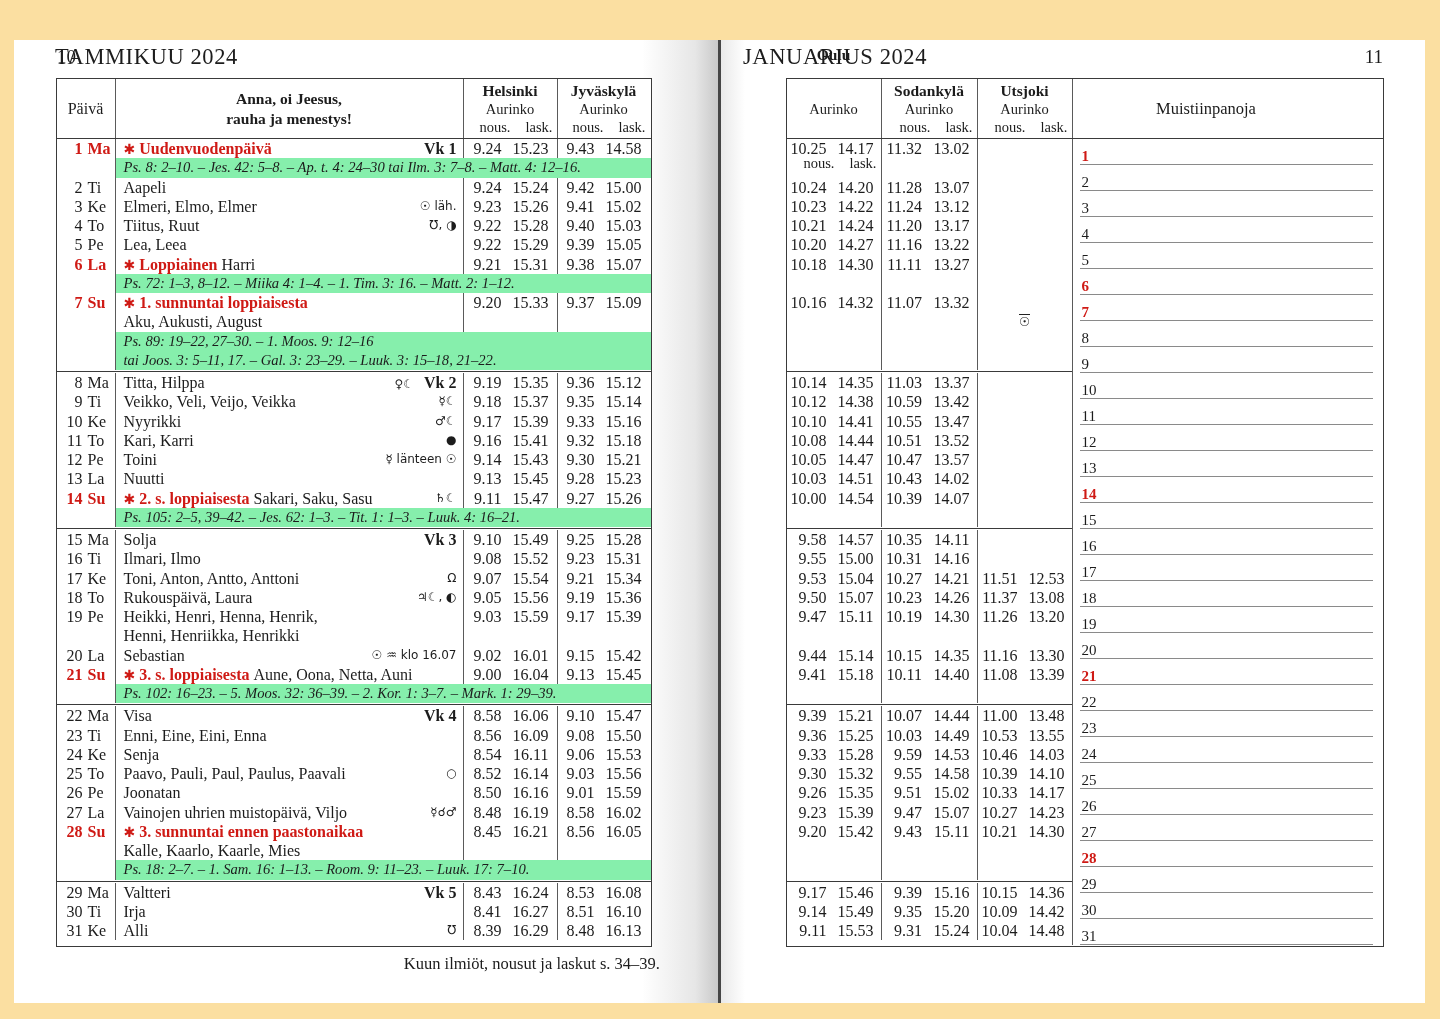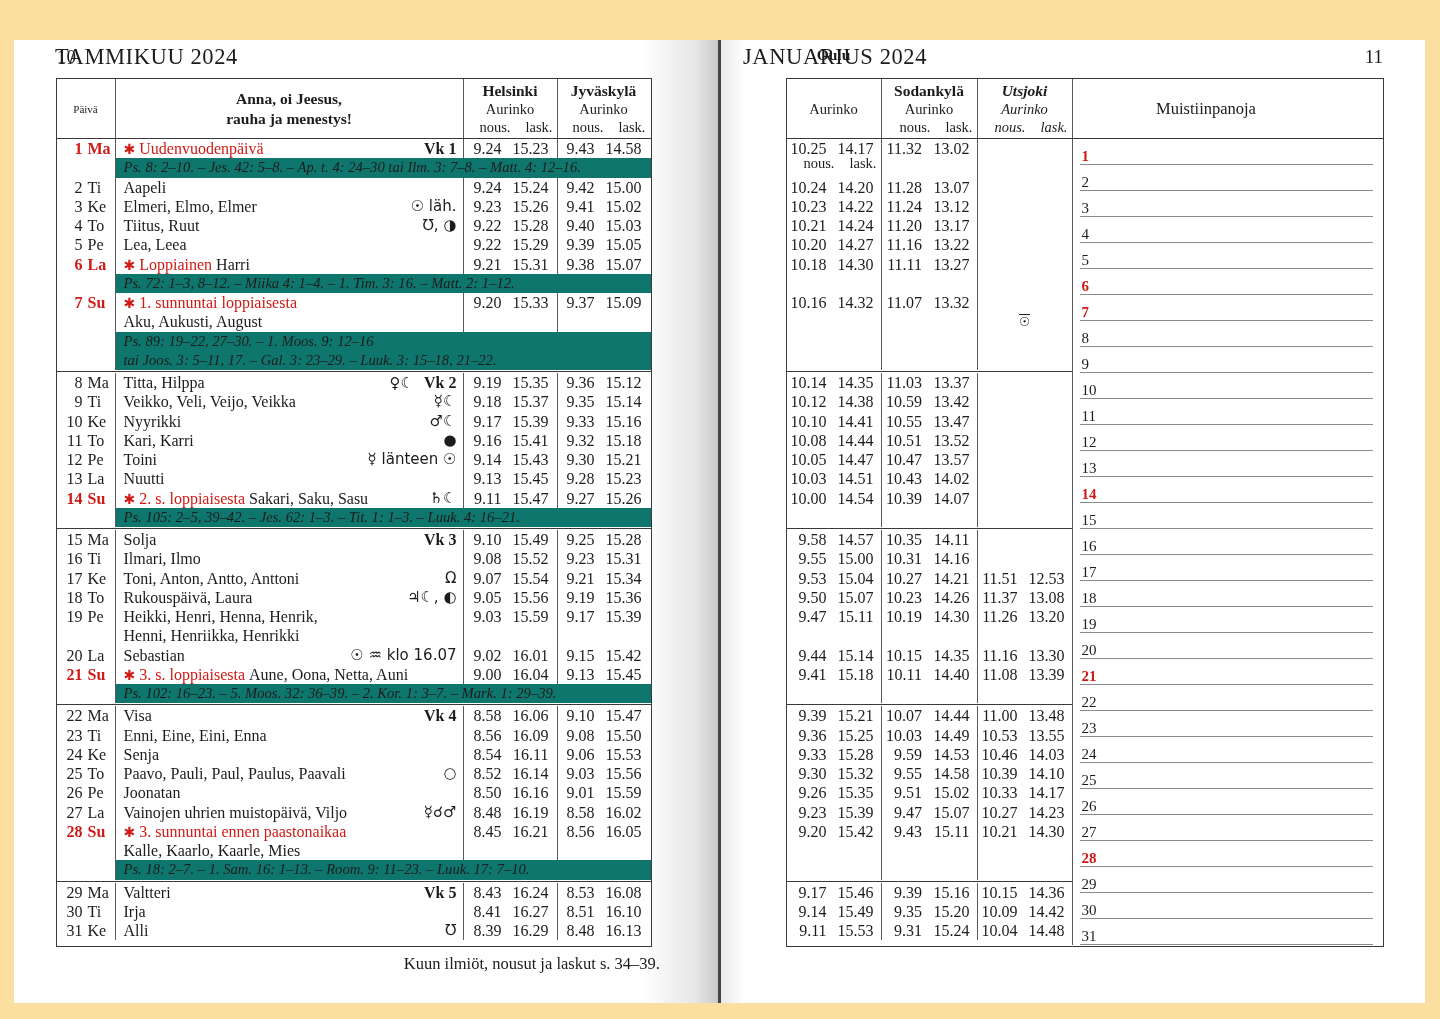--- a/index.html
+++ b/index.html
@@ -17,43 +17,43 @@
   .pageno.r{ left:771px; width:598px; text-align:right; }
   .ptitle{ position:absolute; top:4px; font-size:22.5px; letter-spacing:0.6px; text-align:left; }
   .ptitle.l{ left:41px; width:596px; }
   .ptitle.r{ left:729px; width:598px; }
   .tbl{ position:absolute; top:38px; border:1.5px solid var(--bline); background:#fff; }
   .tbl.l{ left:41.5px; width:596px; height:869px; }
   .tbl.r{ left:771.5px; width:598px; height:869px; }
   .hdr{ display:flex; height:60px; border-bottom:1px solid var(--bline); }
   .hdr > div{ border-left:1px solid var(--vline); }
   .hdr > div:first-child{ border-left:none;gap:36px; }
-  .h-day{ width:58px; display:flex; align-items:center; justify-content:center; font-size:11px; }
+  .h-day{ width:58px; display:flex; align-items:center; justify-content:center; font-size:16px; }
   .h-motto{ width:348px; display:flex; flex-direction:column; align-items:center; justify-content:center; font-weight:bold; font-size:15.5px; line-height:1.25; }
   .h-city{ width:94px; display:flex; flex-direction:column; align-items:center; justify-content:center; font-size:14.5px; line-height:1.22; padding-top:2px; }
   .h-city .cname{ font-weight:bold; font-size:15.5px; }
-  .h-city.w96{ width:96px; } .h-city.w95{ width:95px;font-style:italic; } .h-city.last{ width:93px; }
+  .h-city.w96{ width:96px; } .h-city.w95{ width:95px; } .h-city.last{ width:93px; }
   .h-notes{ width:268px; display:flex; align-items:center; justify-content:center; font-size:16.5px; }
   .ccols{ display:flex; justify-content:flex-end; width:100%; padding-right:4px; }
   .ccols .tn{ width:40px; text-align:right; } .ccols .tl{ width:42px; text-align:right; }
   .body-l, .body-r{ position:absolute; left:0; top:60px; width:100%; height:806px; overflow:hidden; }
   .body-r .rows{ width:285px; }
   
   .lrow{ display:flex; height:var(--rh); line-height:var(--rh); font-size:16px; white-space:nowrap; }
   .c-day{ width:58px; display:flex; justify-content:flex-end; padding-right:5px; }
   .c-day .dnum{ width:24px; text-align:right; margin-right:5px; }
   .c-day .dwd{ width:22px; text-align:left; }
   .c-name{ width:348px; border-left:1px solid var(--vline); padding:0 6px 0 8px; display:flex; justify-content:space-between; overflow:visible; }
-  .c-span{ flex:1; border-left:1px solid var(--vline); padding-left:8px; background:#0f766e; }
+  .c-span{ flex:1; border-left:1px solid var(--vline); padding-left:8px; background:#86efac; }
   .ps{ font-style:italic; font-size:14.6px; }
   .nmx{ }
-  .hol{ color:var(--red); font-weight:normal; }
+  .hol{ color:var(--red); font-weight:bold; }
   .star{ font-family:"DejaVu Sans","Liberation Serif",sans-serif; color:var(--red); font-weight:bold; font-size:14px; margin-right:4px; }
   .n-right{ display:flex; gap:10px; align-items:baseline; }
-  .sym{ font-family:"DejaVu Sans","Liberation Serif",serif; font-size:15px; }
+  .sym{ font-family:"DejaVu Sans","Liberation Serif",serif; font-size:12px; }
   .vk{ font-weight:bold; }
   .c-time{ width:94px; border-left:1px solid var(--vline); display:flex; justify-content:flex-end; padding-right:8px; }
   .c-time:last-child{ width:93px; }
   .c-time .tn{ width:36px; text-align:right; margin-right:7px; }
   .c-time .tl{ width:40px; text-align:right; }
   .red{ color:var(--red); font-weight:bold; }
   .wdiv{ height:3px; position:relative; }
   .wdiv::after{ content:''; position:absolute; left:0; right:0; top:1px; border-top:1px solid var(--bline); }
   
   .rrow{ display:flex; height:var(--rh); line-height:var(--rh); font-size:16px; }

